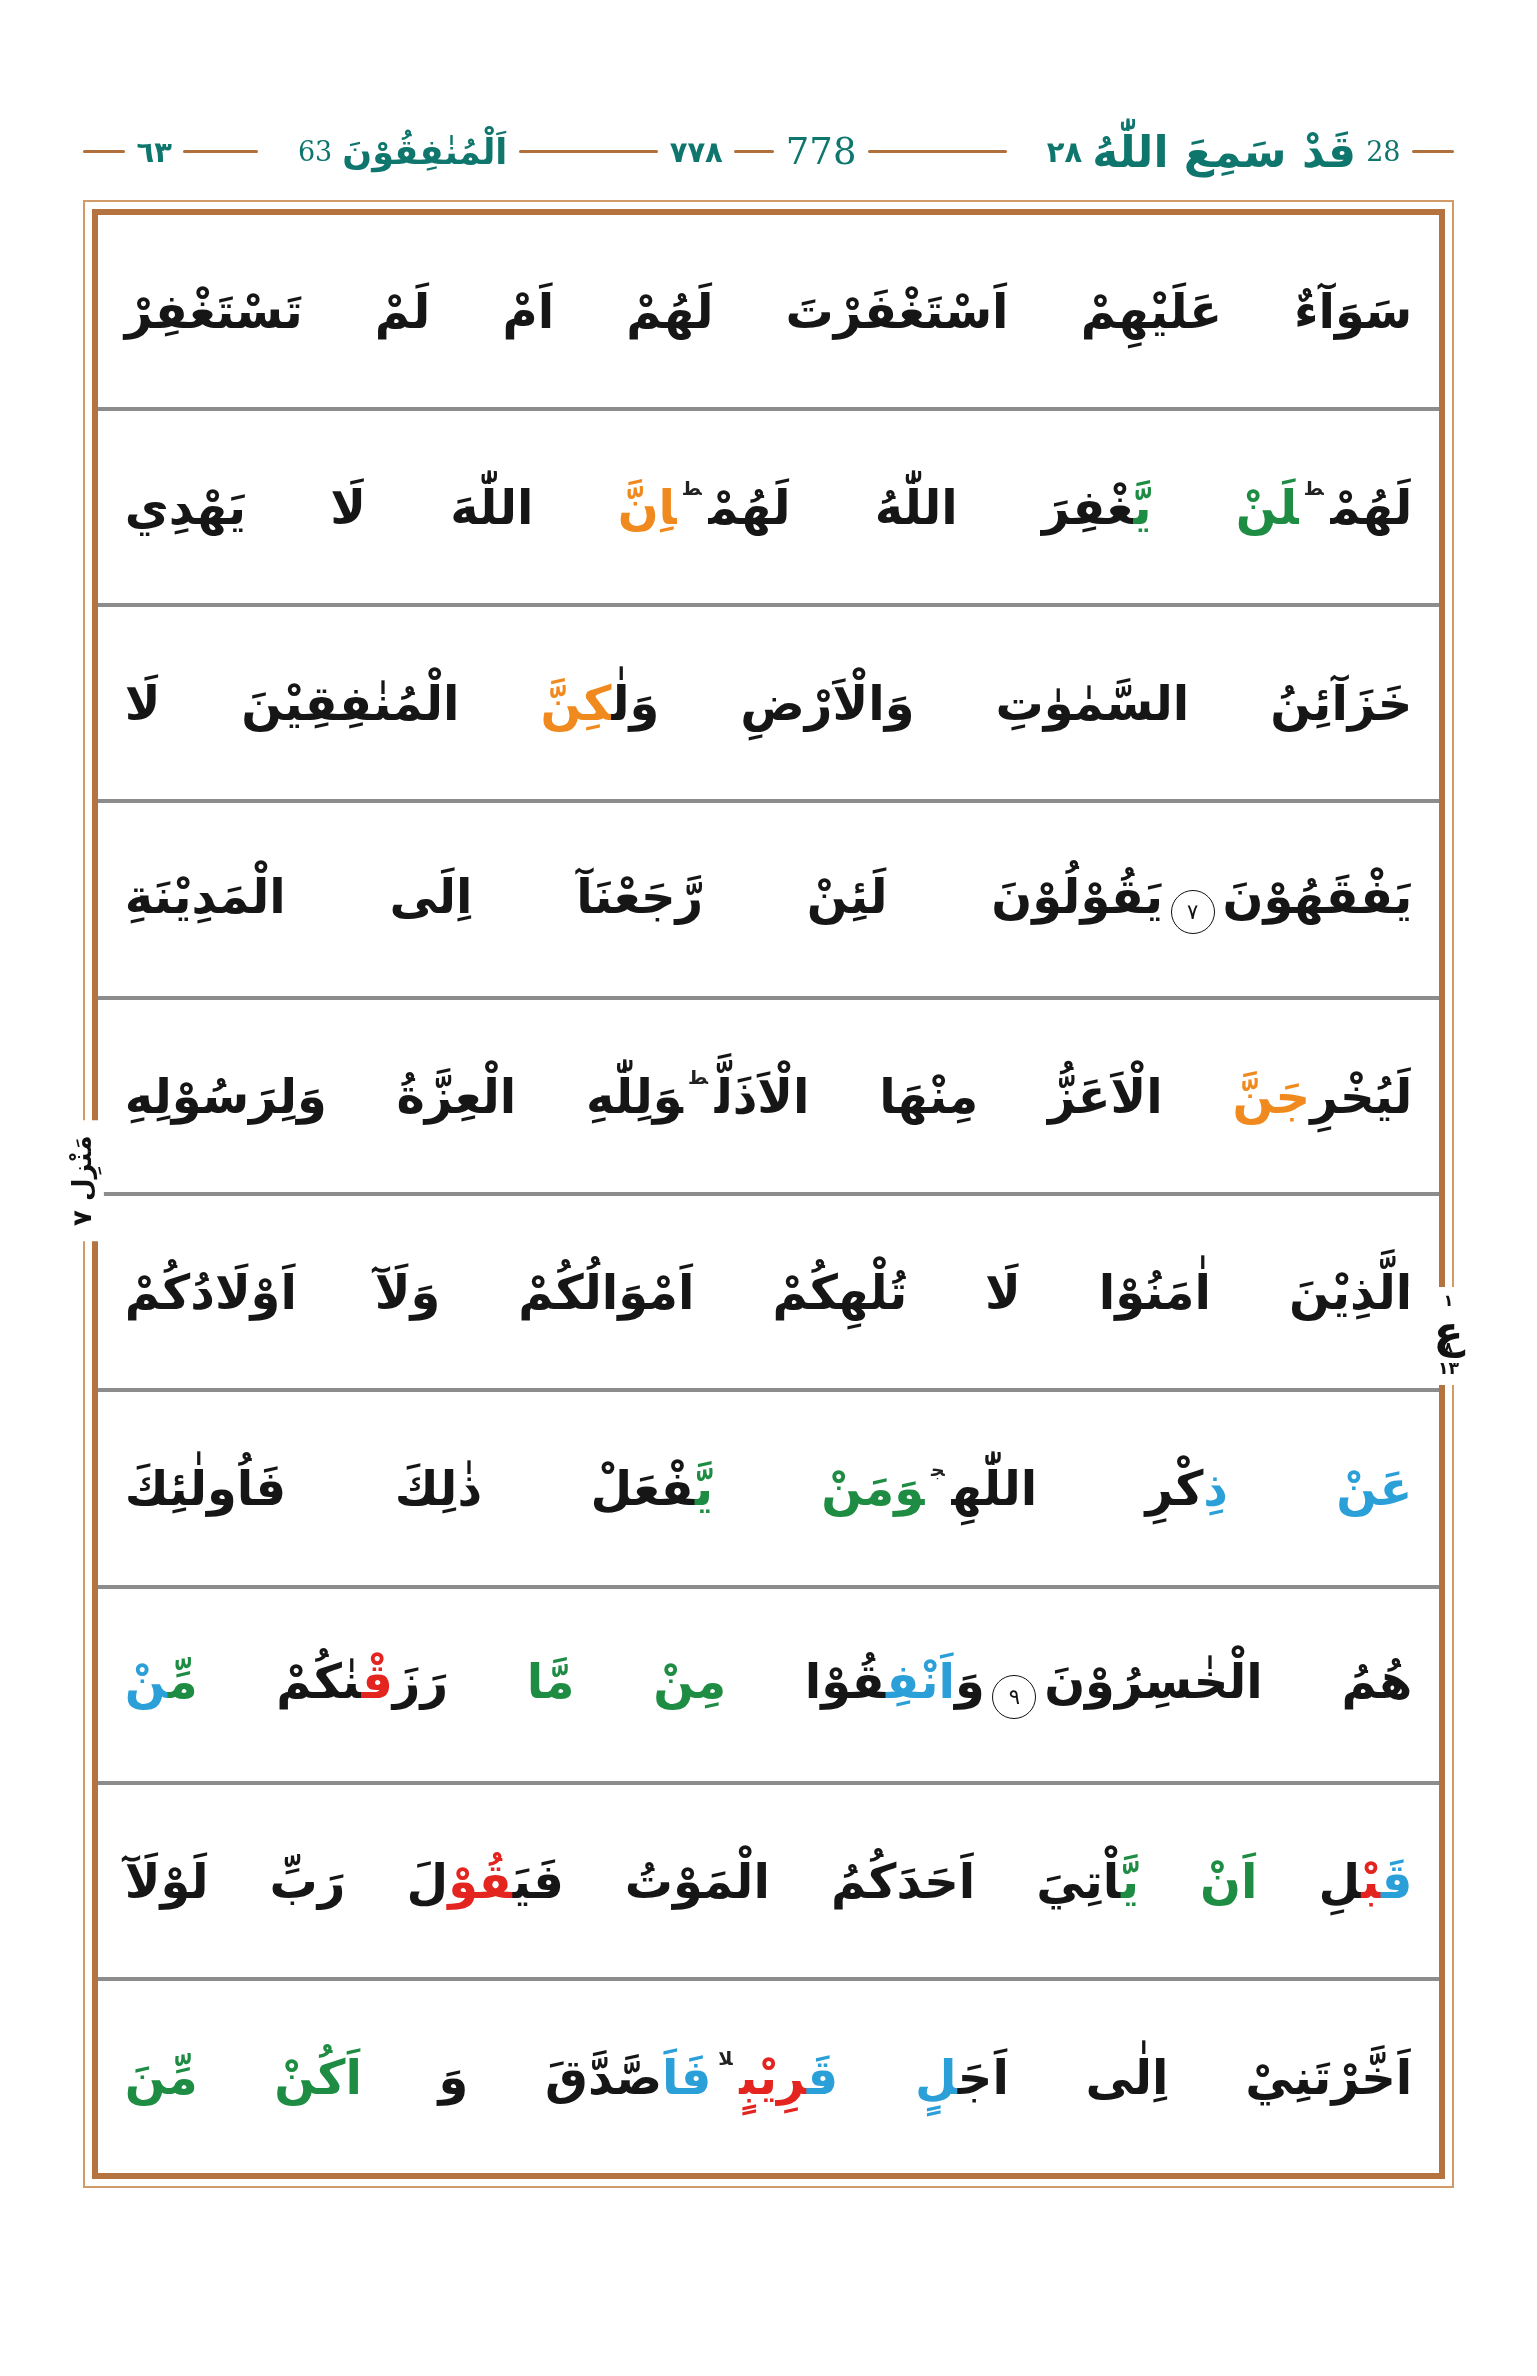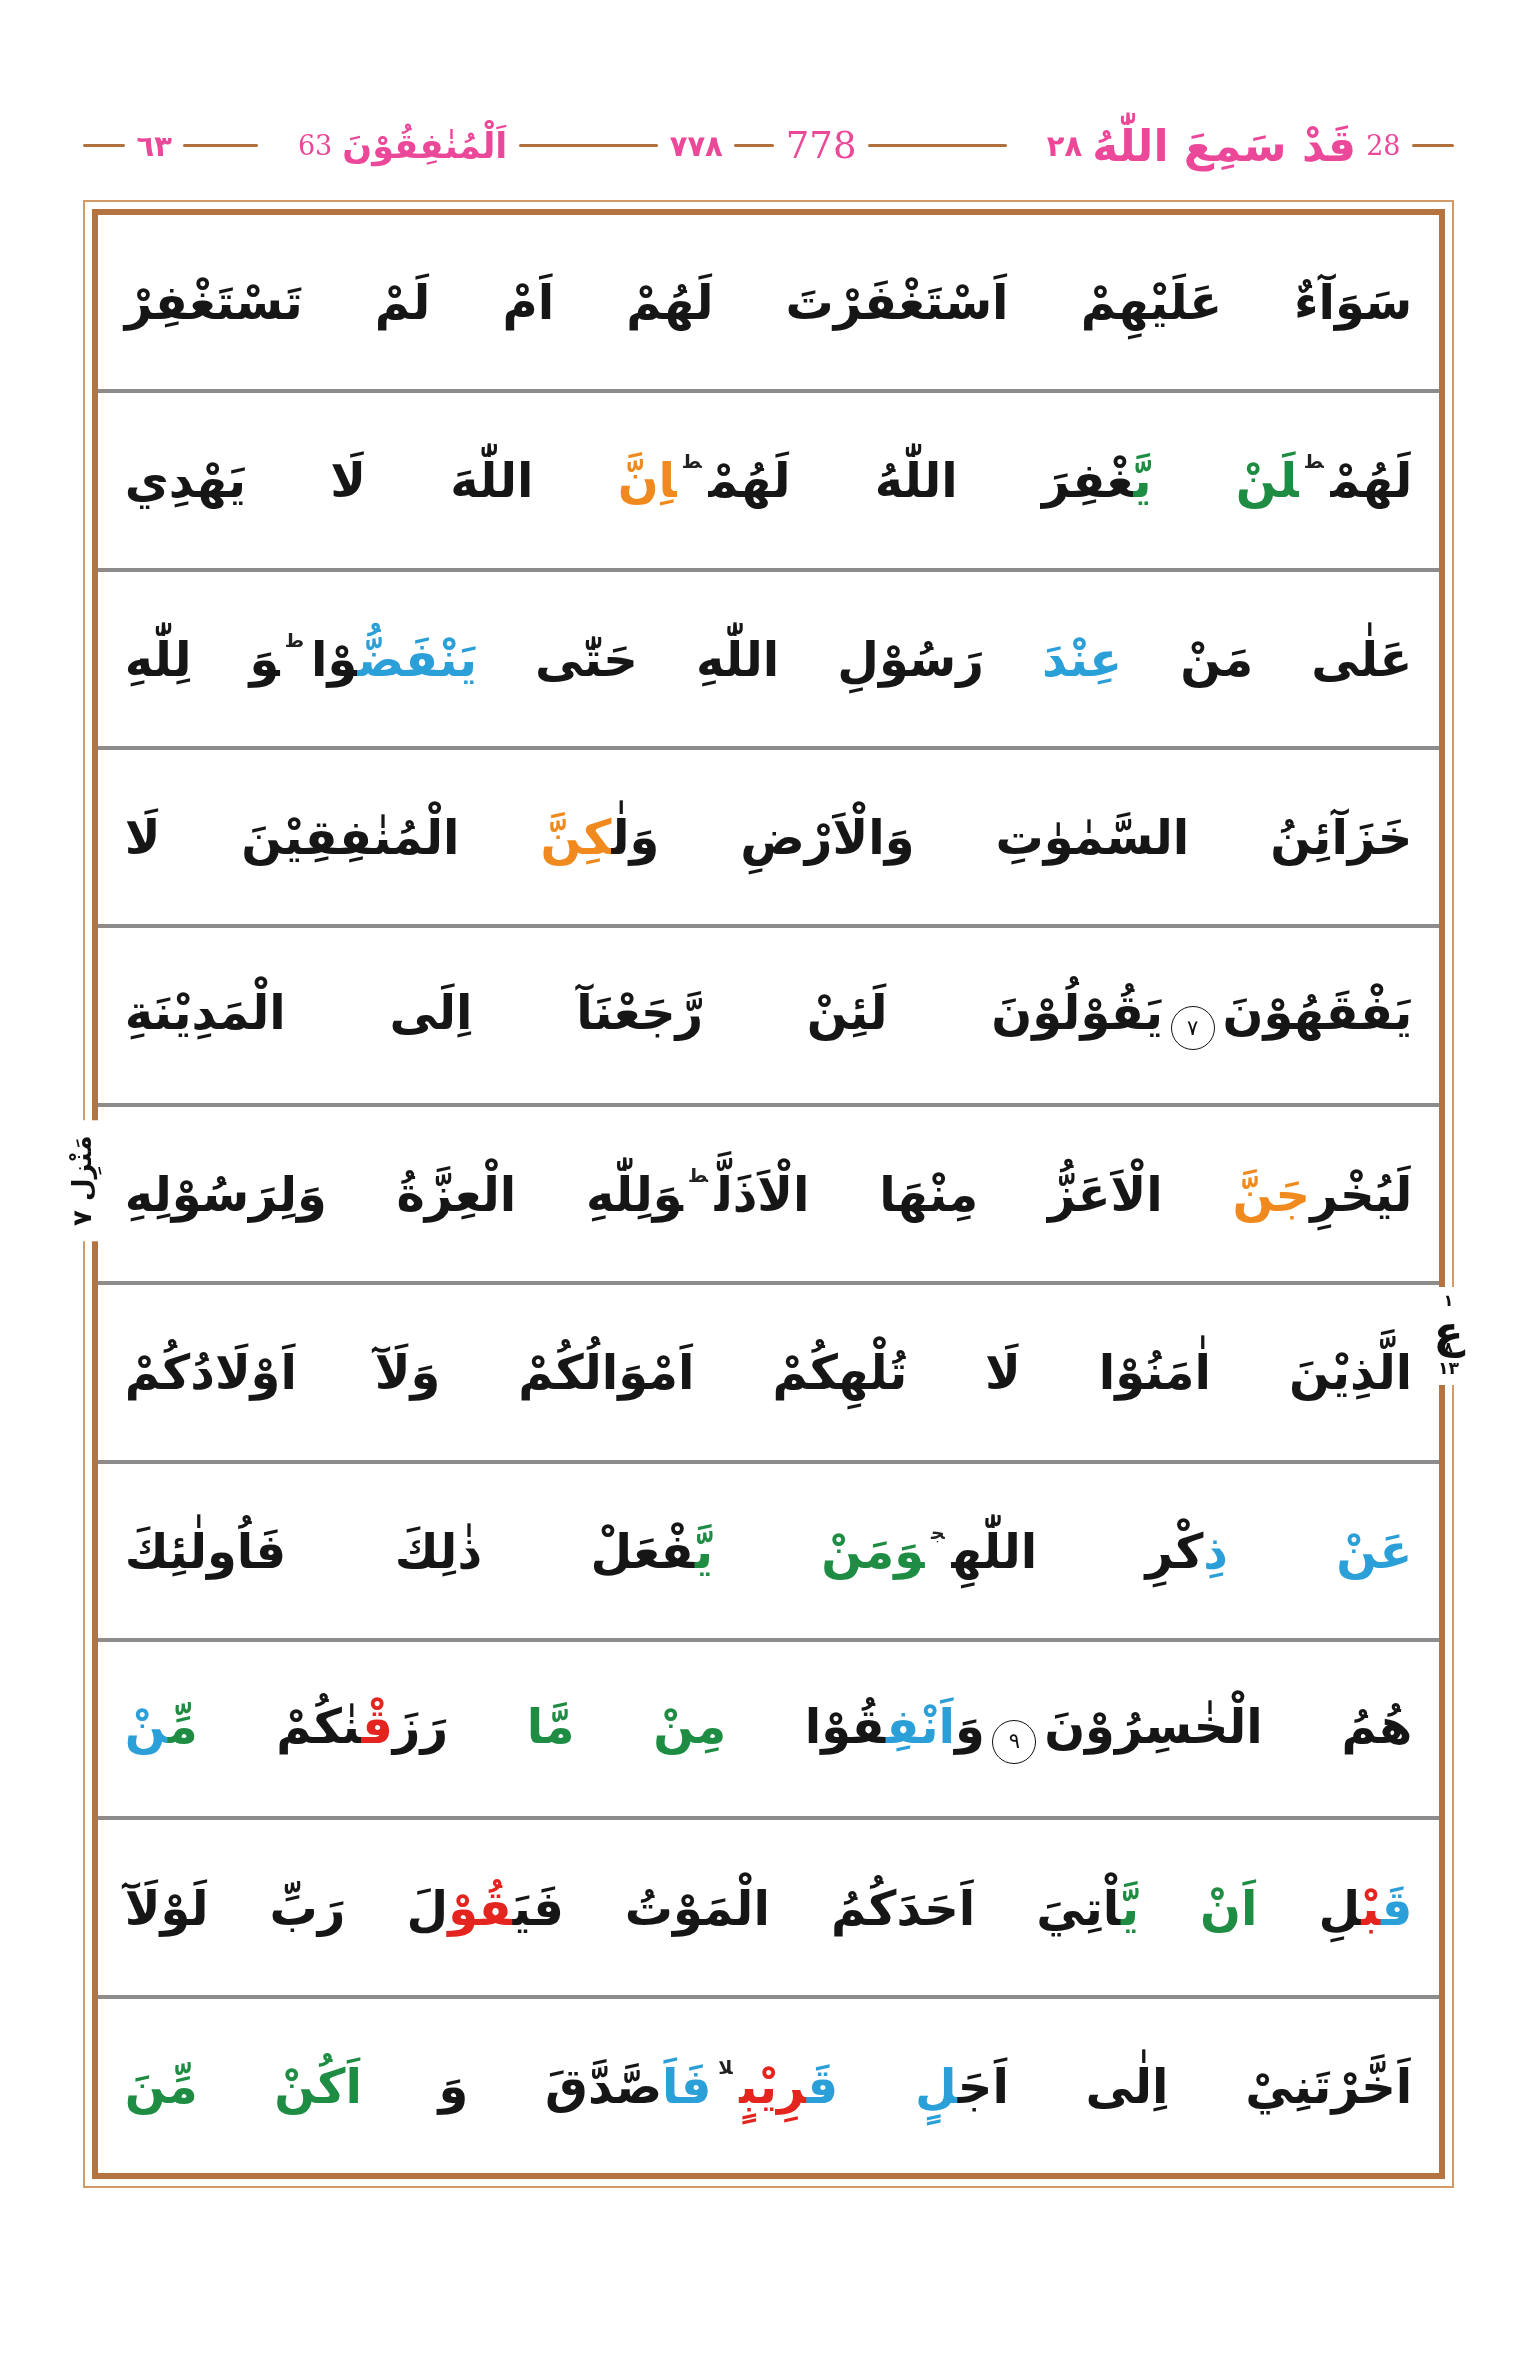--- a/index.html
+++ b/index.html
@@ -3,22 +3,22 @@
 <meta charset="utf-8">
 <style>
   html,body{margin:0;padding:0;}
   body{background:#ffffff;}
   .page{position:relative;width:1537px;height:2377px;background:#ffffff;overflow:hidden;
         font-family:"DejaVu Sans",sans-serif;
         --ink:#161616;--orange:#F08A1E;--blue:#2B9FD8;--green:#1E8C43;--red:#E3241F;
         --frame:#B5743F;--frame-light:#D29A66;--sep:#8C8C8C;--rule:#B0703C;}
 
   
-  .header{position:absolute;left:83px;right:83px;top:115px;height:61px;
-          display:flex;align-items:center;gap:11.5px;direction:ltr;color:#ec4899;}
+  .header{position:absolute;left:83px;right:83px;top:121px;height:61px;
+          display:flex;align-items:center;gap:11.5px;direction:ltr;color:#0f766e;}
   .h-rule{height:3.8px;background:var(--rule);border-radius:1.9px;}
   .h-rule.edge{width:42px;}
   .h-rule.mid{width:75px;}
   .h-rule.tiny{width:40px;}
   .h-rule.grow{flex:1;}
   .h-ar{font-size:44px;font-weight:bold;white-space:nowrap;}
   .h-ar.big{font-size:35px;}
   .h-num-ar{font-size:29px;font-weight:bold;}
   .h-num-we{font-size:37px;font-family:"DejaVu Serif",serif;}
   .h-num-we.small{font-size:27px;}
@@ -88,23 +88,20 @@
 
   <div class="frame">
     <div class="frame-inner">
         <div class="line">
           <div class="ayah"><span class="seg ink">سَوَآءٌ عَلَيْهِمْ اَسْتَغْفَرْتَ لَهُمْ اَمْ لَمْ تَسْتَغْفِرْ</span></div>
         </div>
         <div class="line">
           <div class="ayah"><span class="seg ink">لَهُمْ</span><span class="pause">ط</span><span class="seg green">لَنْ يَّ</span><span class="seg ink">غْفِرَ اللّٰهُ لَهُمْ</span><span class="pause">ط</span><span class="seg orange">اِنَّ </span><span class="seg ink">اللّٰهَ لَا يَهْدِي</span></div>
         </div>
         <div class="line">
-          <div class="ayah"><span class="seg ink">عَلٰى مَنْ </span><span class="seg blue">عِنْدَ</span><span class="seg ink"> رَسُوْلِ اللّٰهِ حَتّٰى </span><span class="seg blue">يَنْفَضُّ</span><span class="seg ink">وْا</span><span class="pause">ط</span><span class="seg ink">وَ لِلّٰهِ</span></div>
-        </div>
-        <div class="line">
           <div class="ayah"><span class="seg ink">خَزَآئِنُ السَّمٰوٰتِ وَالْاَرْضِ وَلٰ</span><span class="seg orange">كِنَّ</span><span class="seg ink"> الْمُنٰفِقِيْنَ لَا</span></div>
         </div>
         <div class="line">
           <div class="ayah"><span class="seg ink">يَفْقَهُوْنَ</span><span class="verse">٧</span><span class="seg ink">يَقُوْلُوْنَ لَئِنْ رَّجَعْنَآ اِلَى الْمَدِيْنَةِ</span></div>
         </div>
         <div class="line">
           <div class="ayah"><span class="seg ink">لَيُخْرِ</span><span class="seg orange">جَنَّ</span><span class="seg ink"> الْاَعَزُّ مِنْهَا الْاَذَلَّ</span><span class="pause">ط</span><span class="seg ink">وَلِلّٰهِ الْعِزَّةُ وَلِرَسُوْلِهِ</span></div>
         </div>
         <div class="line">
           <div class="ayah"><span class="seg ink">الَّذِيْنَ اٰمَنُوْا لَا تُلْهِكُمْ اَمْوَالُكُمْ وَلَآ اَوْلَادُكُمْ</span></div>

